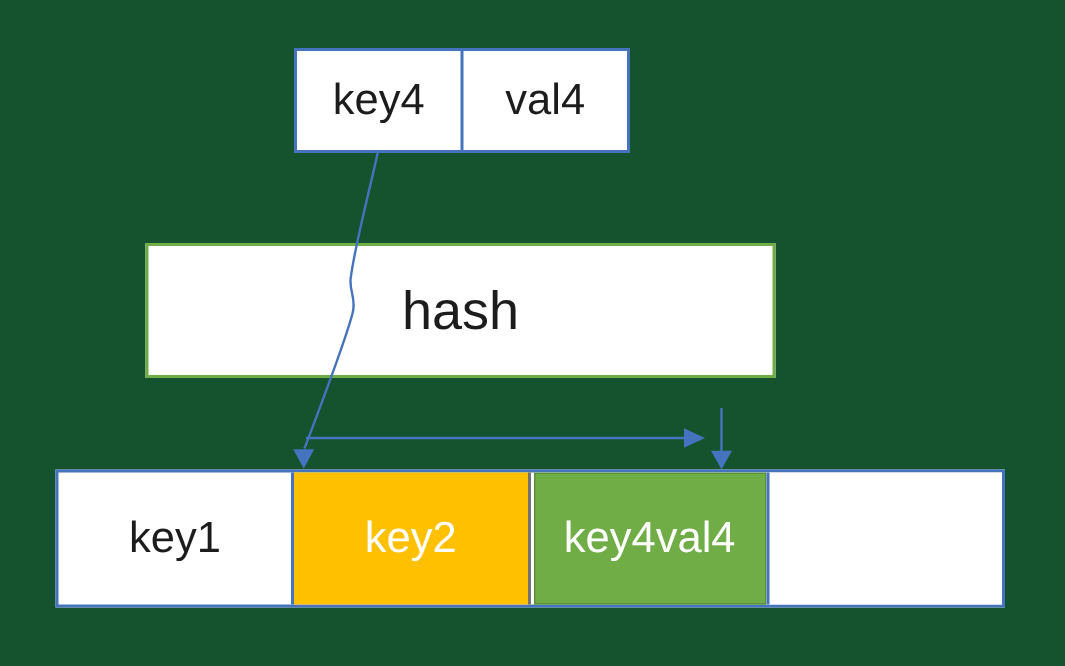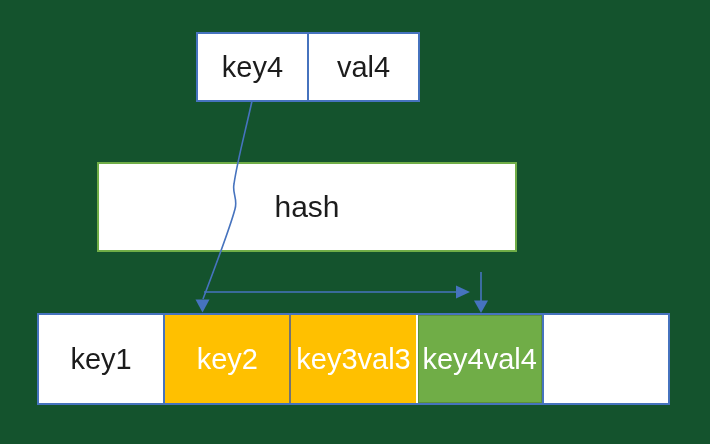--- a/index.html
+++ b/index.html
@@ -18,21 +18,21 @@
   .entry-cell{
     flex:1;display:flex;align-items:center;justify-content:center;
     font-size:29px;color:#1c1c1c;
   }
   .entry-cell.divider{border-left:2px solid #4673be;}
   
   .hash-box{
     position:absolute;left:97px;top:162px;width:420px;height:90px;
     border:2px solid #70ad47;box-sizing:border-box;background:#fff;
     display:flex;align-items:center;justify-content:center;
-    font-size:30px;color:#1c1c1c;
+    font-size:36px;color:#1c1c1c;
   }
   
   .array{
     position:absolute;left:37px;top:313px;width:633px;height:92px;
     border:2px solid #4673be;box-sizing:border-box;background:#fff;
     display:flex;
   }
   .acell{
     flex:1;display:flex;flex-direction:row;align-items:center;justify-content:center;
     font-size:29px;line-height:38px;box-sizing:border-box;
@@ -73,24 +73,20 @@
     <polygon points="474,300.5 488,300.5 481,313" fill="#4673be"></polygon>
   </svg>
 
   <div class="array">
     <div class="acell c0">
       <span>key1</span>
     </div>
     <div class="acell c1">
       <span>key2</span>
     </div>
-    <div class="acell c2">
-      <span>key3</span>
-      <span>val3</span>
-    </div>
     <div class="acell c3">
       <span>key4</span>
       <span>val4</span>
     </div>
     <div class="acell c4">
       <span></span>
       <span></span>
     </div>
   </div>
 

